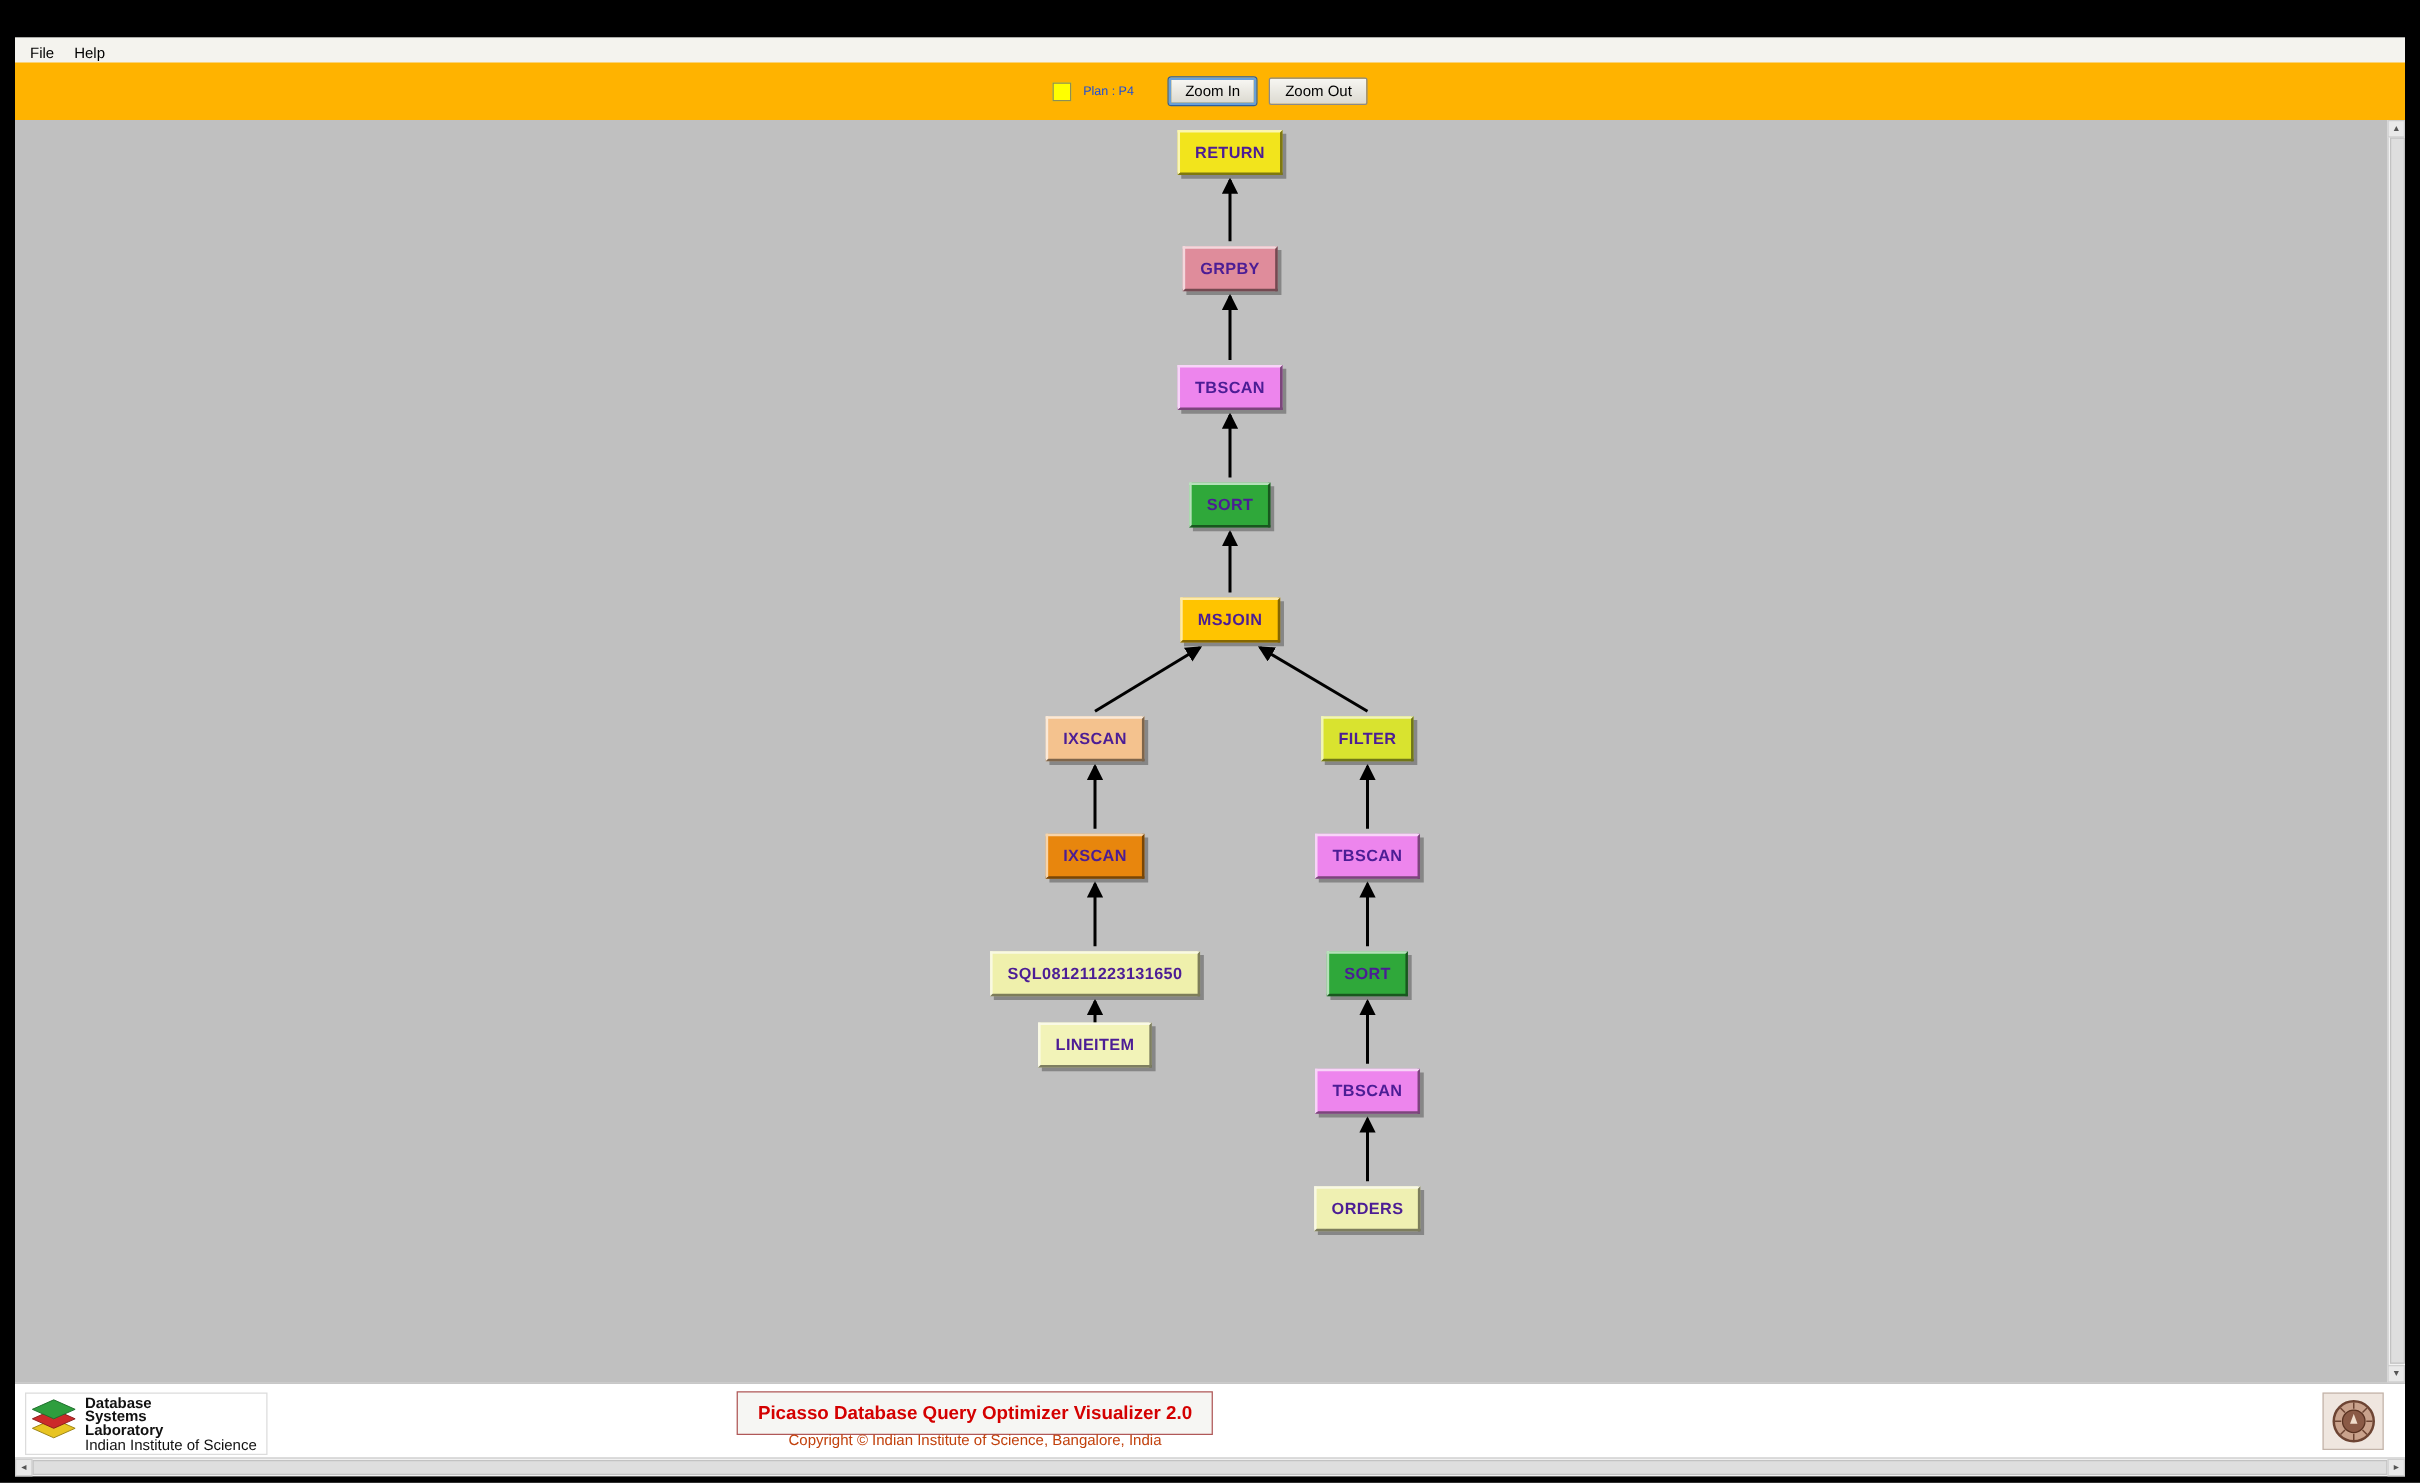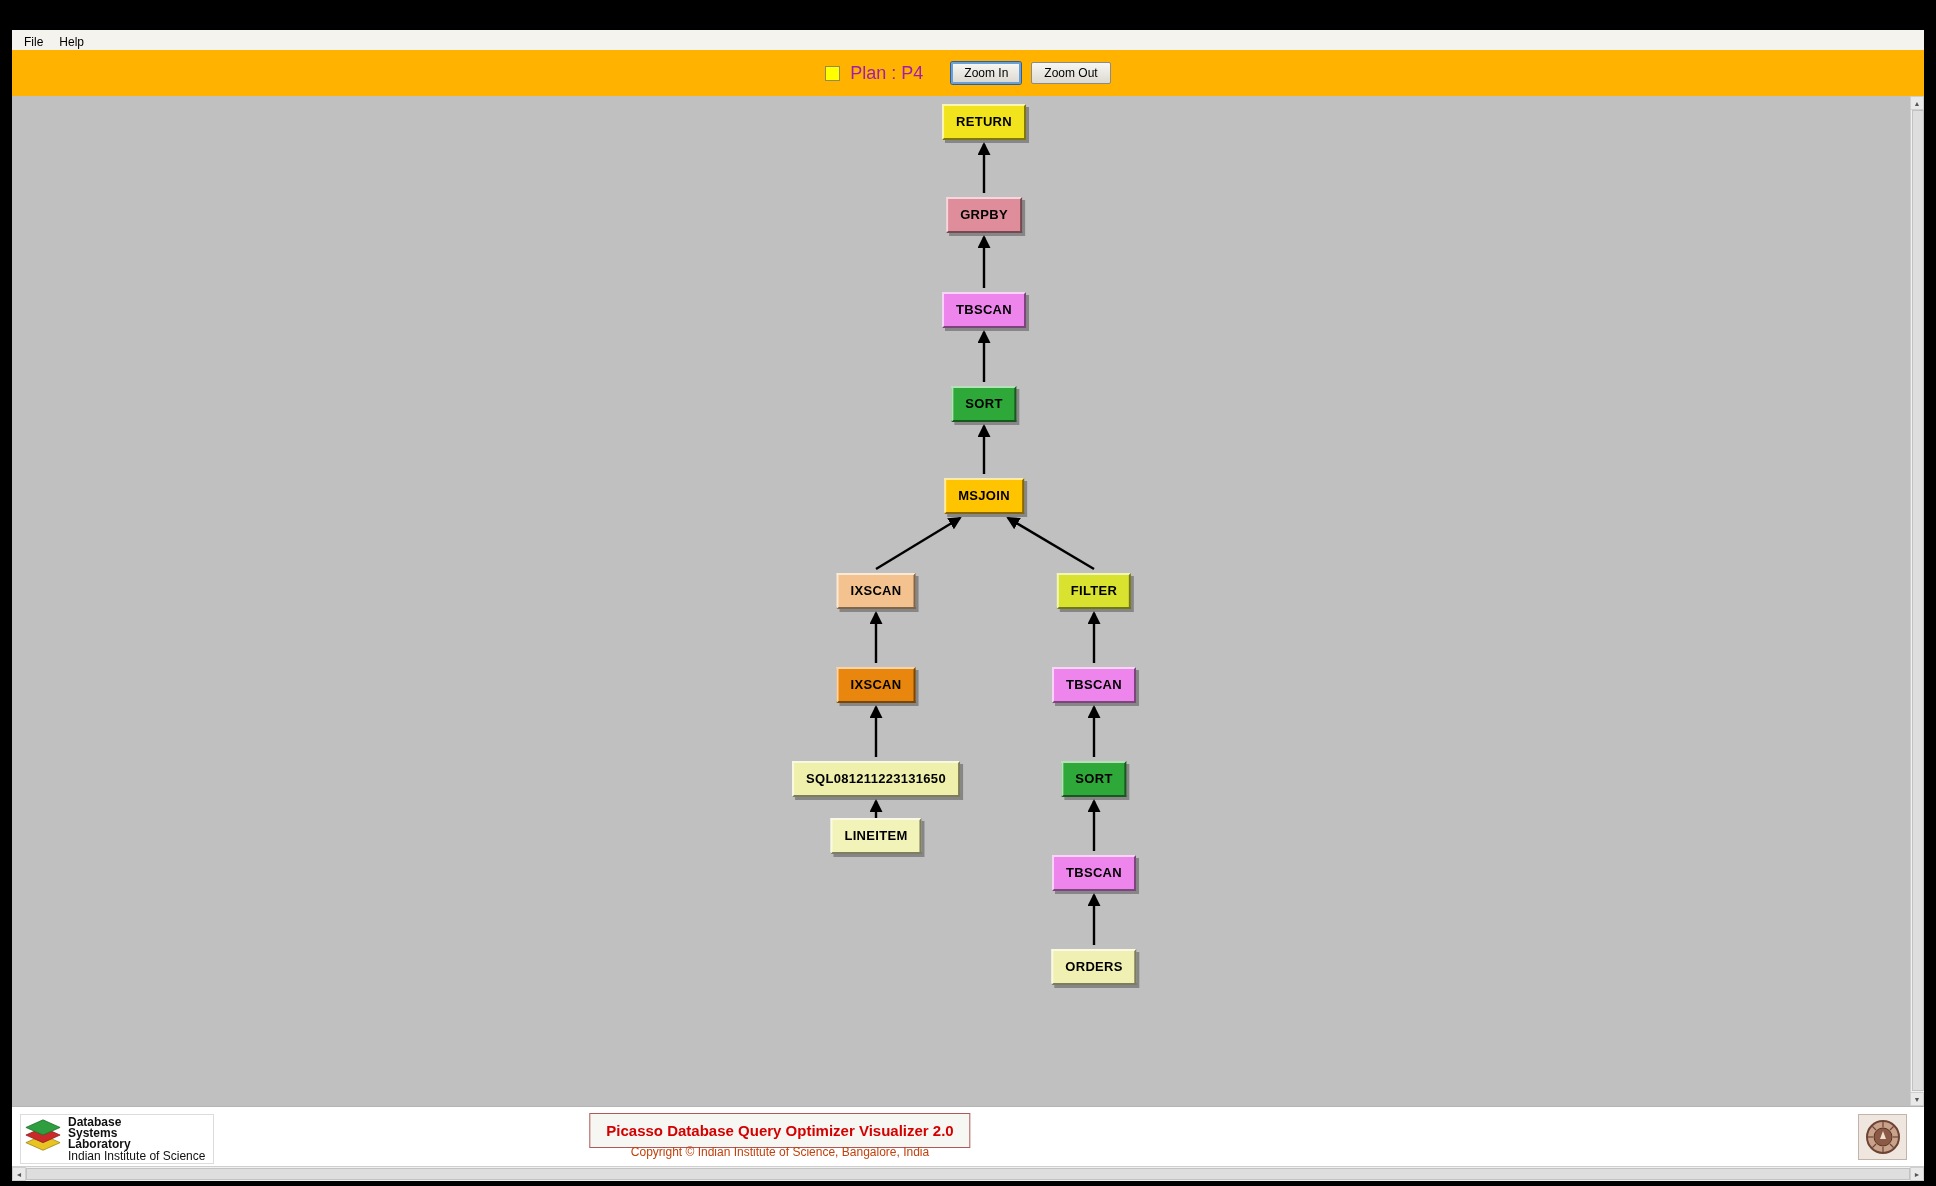--- a/index.html
+++ b/index.html
@@ -9,30 +9,30 @@
   
   .menubar{position:absolute;top:0;left:0;right:0;height:24px;background:#f4f3ee;
     border-bottom:1px solid #d2d0c6;display:flex;align-items:center;padding-left:4px;
     box-sizing:border-box;font-size:12px;color:#000;}
   .menu-item{padding:2px 8px;cursor:default;}
 
   
   .toolbar{position:absolute;top:20px;left:0;right:0;height:46px;background:#ffb300;
     display:flex;align-items:center;justify-content:center;gap:10px;}
   .swatch{width:13px;height:13px;background:#ffff00;border:1px solid #8d8d55;}
-  .plan-label{font-size:18px;color:#a21caf;margin-right:18px;}
+  .plan-label{font-size:10px;color:#1d4ed8;margin-right:18px;}
   .btn{font-size:12px;height:22px;line-height:18px;padding:0 12px;color:#000;
     background:linear-gradient(#f7f6f2,#dcdad1);border:1px solid #8a8a8a;border-radius:2px;cursor:default;}
   .btn.primary{border:2px solid #6aa0d8;box-shadow:0 0 0 1px #2d5f9e;padding:0 11px;}
 
   
   .canvas{position:absolute;top:66px;left:0;width:1898px;height:1010px;background:#c0c0c0;overflow:hidden;}
   .edges{position:absolute;left:0;top:0;z-index:1;}
   .node{position:absolute;transform:translate(-50%,-50%);z-index:2;height:36px;line-height:32px;
-    min-width:62px;padding:0 12px;box-sizing:border-box;color:#000000;
+    min-width:62px;padding:0 12px;box-sizing:border-box;color:#4c1d95;
     font-size:13px;font-weight:bold;letter-spacing:.3px;white-space:nowrap;cursor:default;
     border:2px solid;border-color:rgba(255,255,255,.65) rgba(0,0,0,.48) rgba(0,0,0,.48) rgba(255,255,255,.65);
     box-shadow:3px 3px 0 rgba(85,85,85,.55);}
 
   
   .vscroll{position:absolute;top:66px;right:0;width:14px;height:1010px;background:#f1f1f1;
     border-left:1px solid #cfcfcf;box-sizing:border-box;}
   .sbtn{position:absolute;width:14px;height:14px;background:#e9e9e9;border:1px solid #cfcfcf;
     box-sizing:border-box;color:#555;font-size:7px;display:flex;align-items:center;justify-content:center;cursor:default;}
   .vscroll .up{top:0;left:-1px;} .vscroll .down{bottom:0;left:-1px;}

